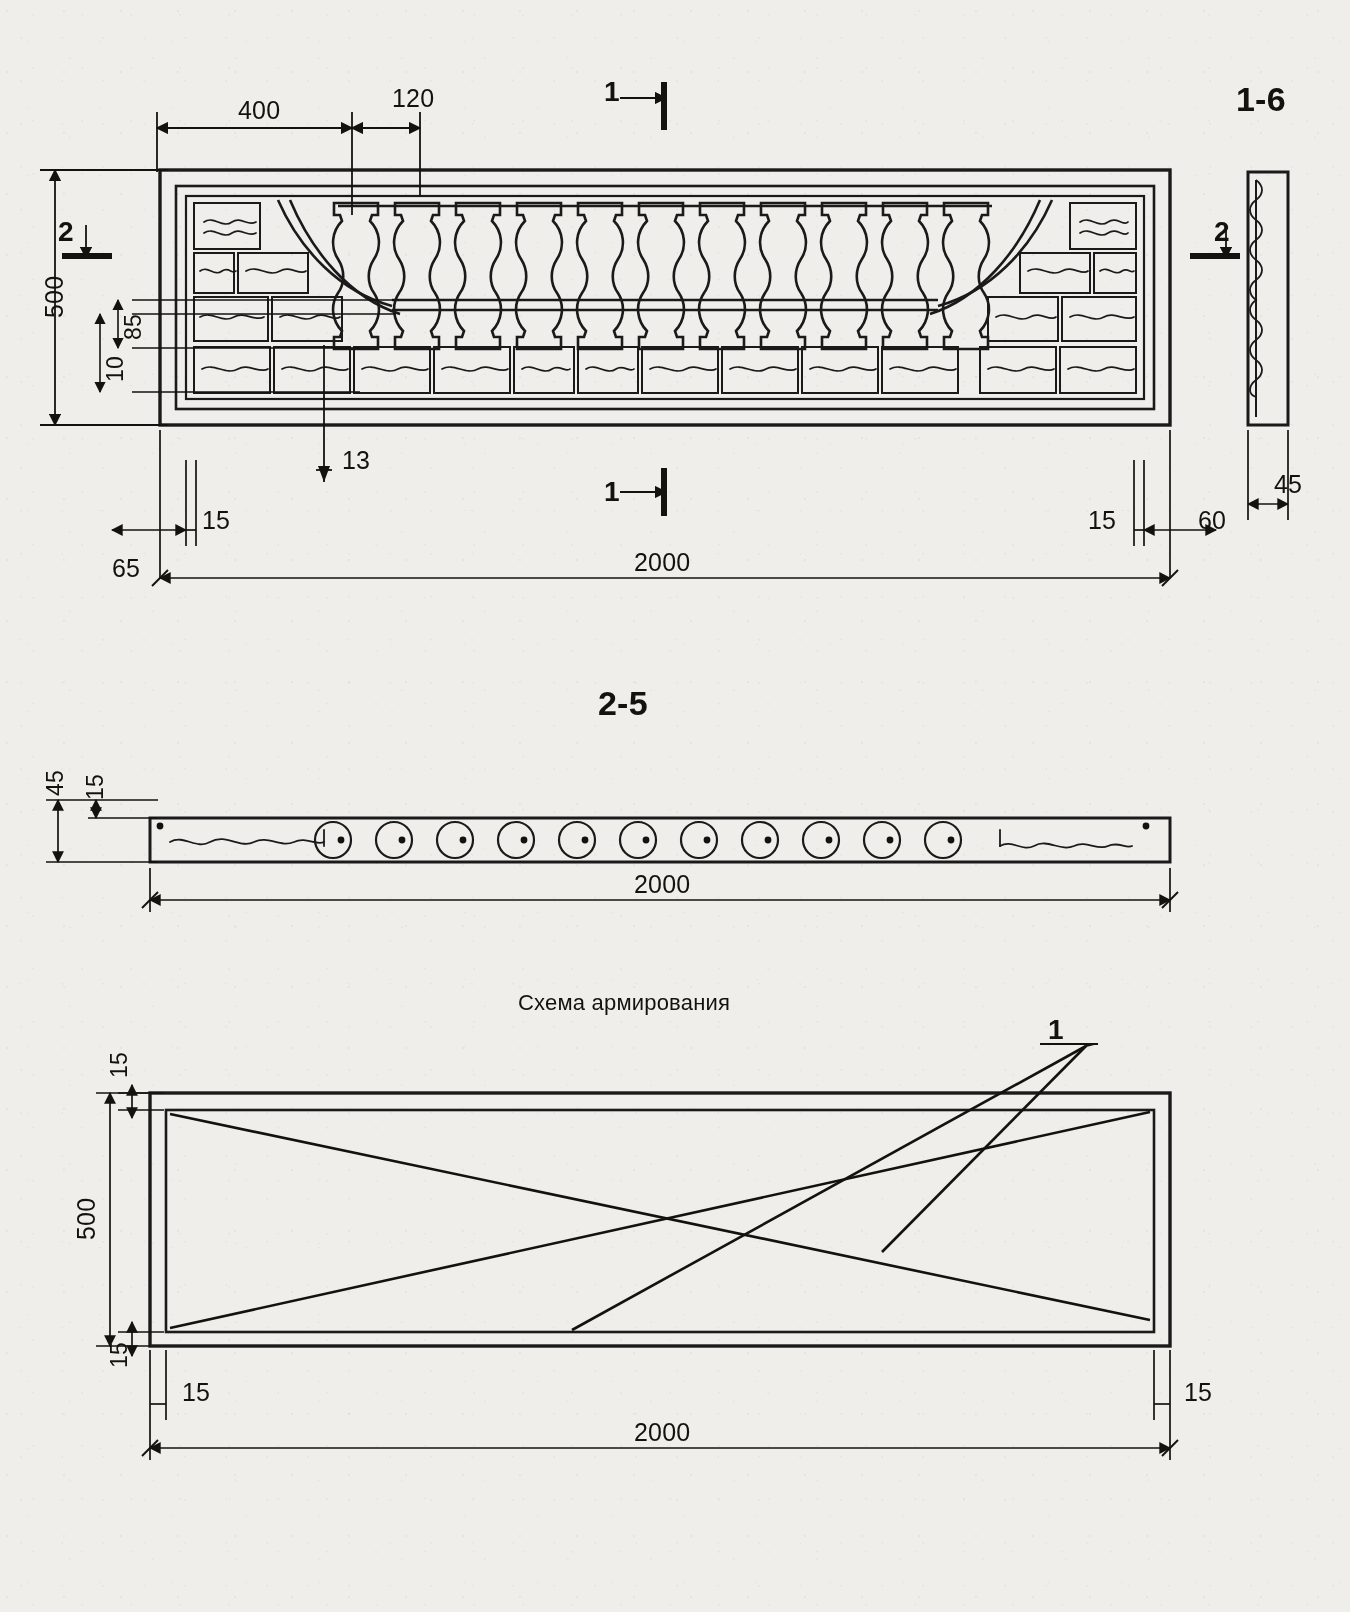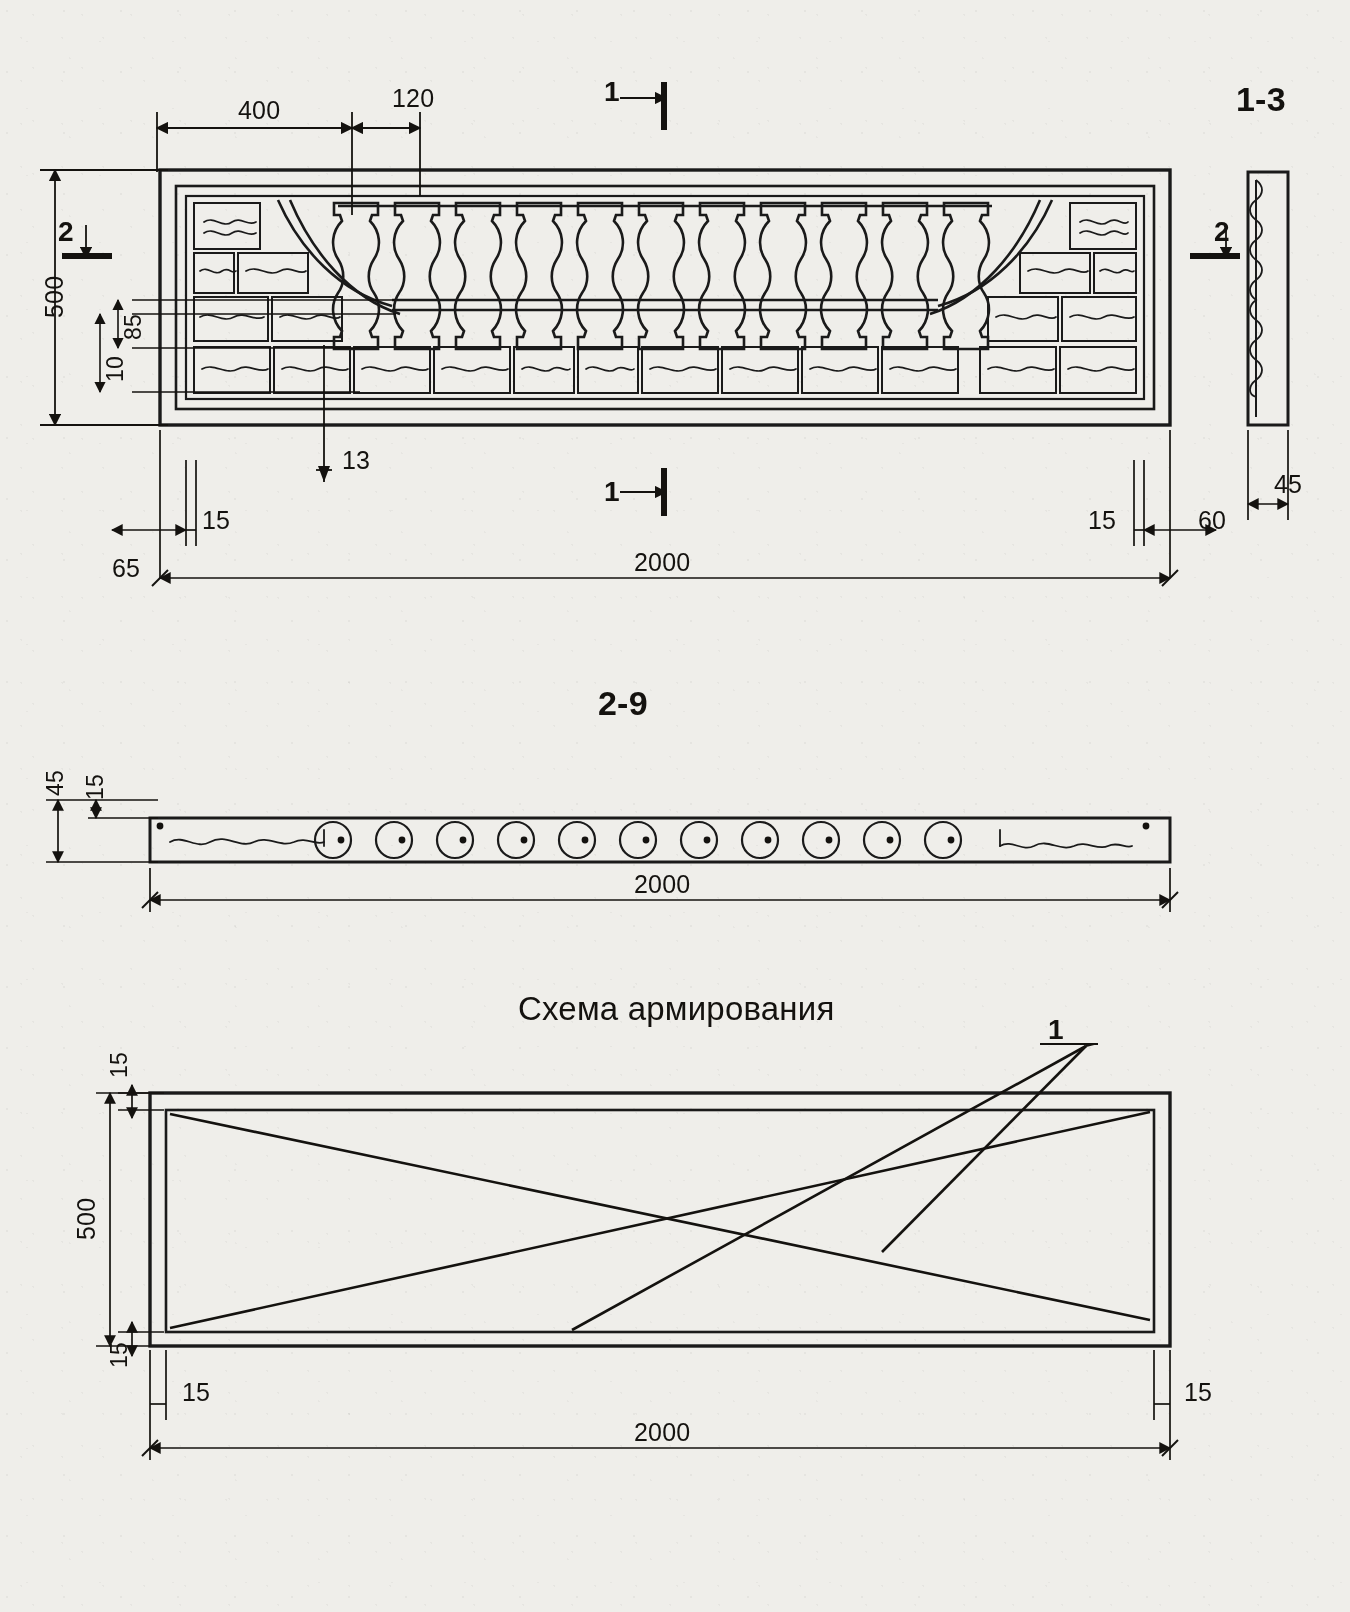--- a/index.html
+++ b/index.html
@@ -25,21 +25,21 @@
   }
   svg{position:absolute;top:0;left:0;}
   .lbl{
     position:absolute;
     font-size:25px;
     line-height:1;
     white-space:nowrap;
     letter-spacing:0.2px;
   }
   .lbl.big{font-size:34px;font-weight:700;}
-  .lbl.title{font-size:33px;}
+  .lbl.title{font-size:22px;}
   .lbl.vert{
     transform-origin:0 0;
     transform:rotate(-90deg);
   }
   .lbl.mark{font-size:28px;font-weight:700;}
 </style>
 </head>
 <body>
 
 <div class="paper-noise"></div>
@@ -313,21 +313,21 @@
       <line x1="1170" y1="1350" x2="1170" y2="1460"></line>
       <line x1="1154" y1="1404" x2="1170" y2="1404"></line>
 
       <line x1="150" y1="1448" x2="1170" y2="1448" marker-start="url(#arrHead)" marker-end="url(#arrHead)"></line>
       <path d="M142,1456 l16,-16" stroke-width="2"></path>
       <path d="M1162,1456 l16,-16" stroke-width="2"></path>
     </g>
   </g>
 </svg>
 
-<div class="lbl big" style="left:1236px;top:82px;">1-3</div>
+<div class="lbl big" style="left:1236px;top:82px;">1-6</div>
 
 <div class="lbl" style="left:238px;top:86px;margin-top:12px;">400</div>
 <div class="lbl" style="left:368px;top:86px;margin-left:24px;">120</div>
 
 <div class="lbl vert" style="left:42px;top:318px;">500</div>
 <div class="lbl vert" style="left:122px;top:340px;font-size:23px;">85</div>
 <div class="lbl vert" style="left:104px;top:382px;font-size:23px;">10</div>
 
 <div class="lbl" style="left:342px;top:448px;">13</div>
 
@@ -337,21 +337,21 @@
 <div class="lbl mark" style="left:1214px;top:218px;">2</div>
 
 <div class="lbl" style="left:112px;top:508px;margin-top:48px;">65</div>
 <div class="lbl" style="left:202px;top:508px;">15</div>
 <div class="lbl" style="left:1088px;top:508px;">15</div>
 <div class="lbl" style="left:1168px;top:508px;margin-left:30px;">60</div>
 <div class="lbl" style="left:634px;top:550px;">2000</div>
 
 <div class="lbl" style="left:1274px;top:472px;">45</div>
 
-<div class="lbl big" style="left:598px;top:686px;">2-9</div>
+<div class="lbl big" style="left:598px;top:686px;">2-5</div>
 <div class="lbl vert" style="left:44px;top:796px;font-size:23px;">45</div>
 <div class="lbl vert" style="left:84px;top:800px;font-size:23px;">15</div>
 <div class="lbl" style="left:634px;top:872px;">2000</div>
 
 <div class="lbl title" style="left:518px;top:992px;">Схема армирования</div>
 <div class="lbl mark" style="left:1048px;top:1016px;">1</div>
 
 <div class="lbl vert" style="left:108px;top:1078px;font-size:23px;">15</div>
 <div class="lbl vert" style="left:74px;top:1240px;">500</div>
 <div class="lbl vert" style="left:108px;top:1368px;font-size:23px;">15</div>

